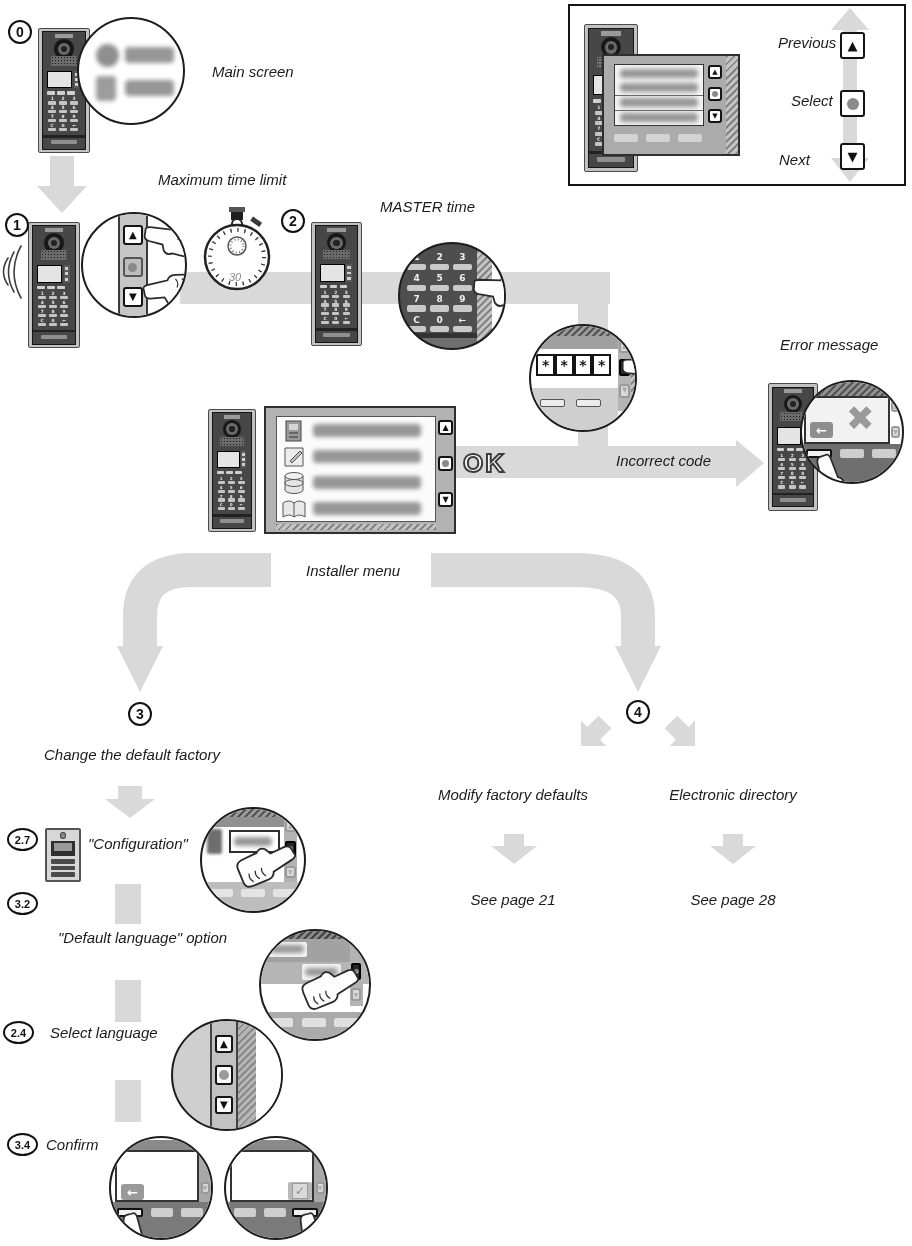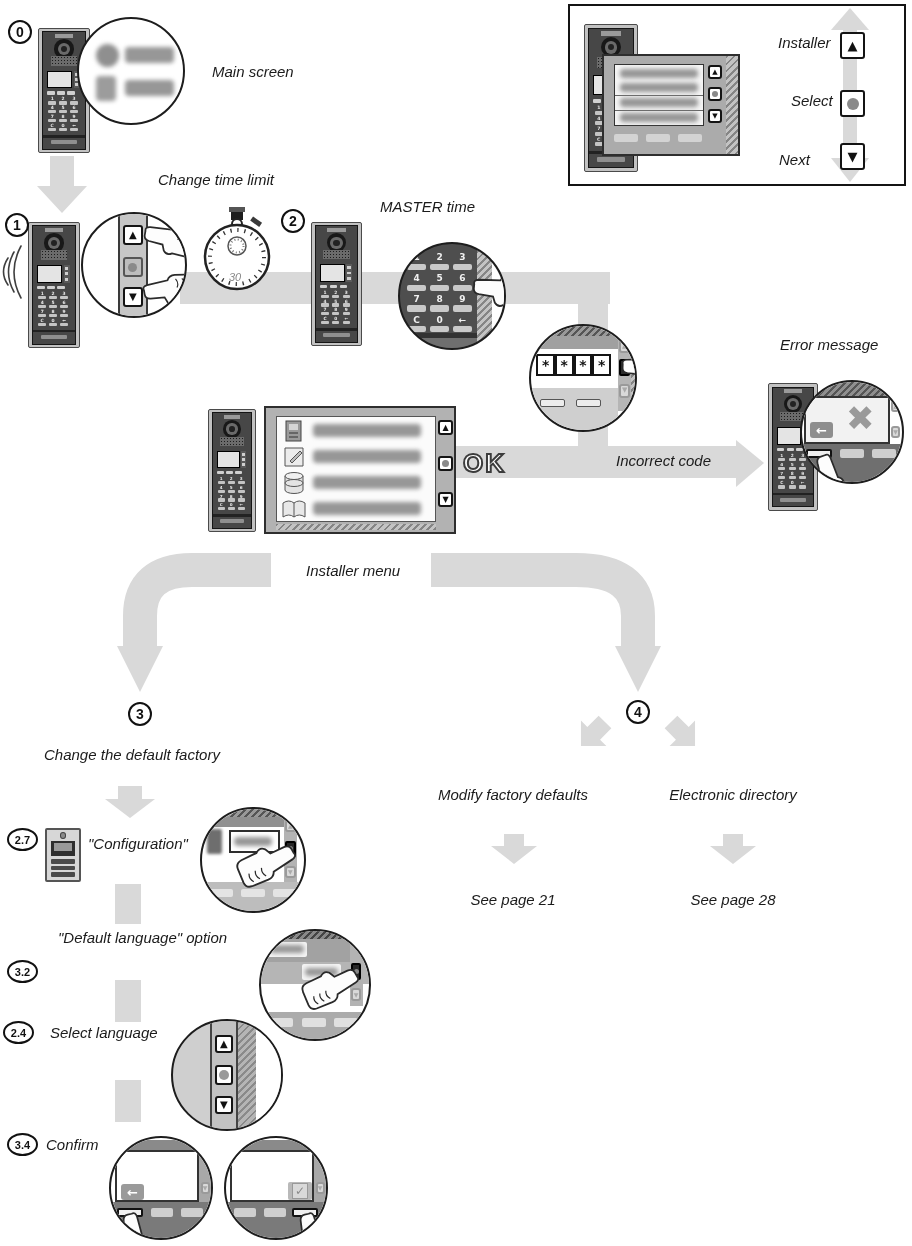--- a/index.html
+++ b/index.html
@@ -138,21 +138,21 @@
 
     <div class="btn" style="left:270px;top:26px;width:25px;height:27px;font-size:13px">
         <span>▲</span>
       </div>
     <div class="btn" style="left:270px;top:84px;width:25px;height:27px">
         <span class="dot" style="width:12px;height:12px"></span>
       </div>
     <div class="btn" style="left:270px;top:137px;width:25px;height:27px;font-size:13px">
         <span>▼</span>
       </div>
-    <div class="lbl" style="left:208px;top:28px">Installer</div>
+    <div class="lbl" style="left:208px;top:28px">Previous</div>
     <div class="lbl" style="left:221px;top:86px">Select</div>
     <div class="lbl" style="left:209px;top:145px">Next</div>
   </div>
 
   <div class="panel" style="left:38px;top:28px;width:52px;height:125px">
       <div style="position: absolute; inset: 2% 6%; background: rgb(71, 71, 71); border: 1px solid rgb(21, 21, 21);">
         <div style="position: absolute; left: 28%; top: 1.5%; width: 44%; height: 3.5%; background: rgb(154, 154, 154);"></div>
         <div style="position: absolute; left: 27%; top: 6%; width: 46%; aspect-ratio: 1 / 1; border-radius: 50%; background: rgb(24, 24, 24);">
           <div style="position: absolute; left: 18%; top: 18%; width: 64%; height: 64%; border-radius: 50%; background: rgb(106, 106, 106);"></div>
           <div style="position: absolute; left: 34%; top: 34%; width: 32%; height: 32%; border-radius: 50%; background: rgb(34, 34, 34);"></div>
@@ -383,21 +383,21 @@
     <div class="abs" style="left:16%;top:24%;width:22%;height:22%;border-radius:50%;background:#8f8f8f;filter:blur(2px)"></div>
     <div class="bbar" style="left:44%;top:27%;width:47%;height:15%"></div>
     <div class="abs" style="left:16%;top:55%;width:20%;height:24%;border-radius:4px;background:#9c9c9c;filter:blur(2px)"></div>
     <div class="bbar" style="left:44%;top:59%;width:47%;height:15%"></div>
   </div>
   <div class="lbl" style="left:212px;top:63px">Main screen</div>
 
   <div class="stepnum" style="left:5px;top:213px">
     <span>1</span>
     </div>
-  <div class="lbl" style="left:158px;top:171px">Change time limit</div>
+  <div class="lbl" style="left:158px;top:171px">Maximum time limit</div>
   <div class="mag" style="left:81px;top:212px;width:106px;height:106px">
     <div class="abs" style="left:34%;top:0;width:30%;height:100%;background:#c6c6c6;border-left:2px solid #3a3a3a;border-right:2px solid #3a3a3a"></div>
     <div class="btn" style="left:39%;top:11%;width:20%;height:19%;font-size:10px">
         <span>▲</span>
       </div>
     <div class="btn" style="left:39%;top:42%;width:20%;height:20%;border-color:#555;background:#bdbdbd">
         <span class="dot" style="width:9px;height:9px"></span>
       </div>
     <div class="btn" style="left:39%;top:72%;width:20%;height:19%;font-size:10px">
         <span>▼</span>
@@ -636,21 +636,21 @@
     <div class="hand" style="left:89%;top:38%;transform:rotate(150deg)">
         <div class="abs" style="left:0;top:-17px;width:62px">
           <svg viewBox="0 0 100 56" style="width:100%;display:block">
             <path d="M3 20 Q1 13 10 12 L46 10 Q50 2 60 3 L88 7 Q98 9 97 19 L94 42 Q93 52 82 52 L55 50 Q46 56 40 48 L36 38 12 36 Q3 35 3 27 Z" fill="#fdfdfd" stroke="#2a2a2a" stroke-width="3"></path>
             <path d="M60 10 q5 8 0 15 M71 11 q5 8 0 15 M82 12 q5 8 0 15" fill="none" stroke="#2a2a2a" stroke-width="2"></path>
           </svg>
         </div>
       </div>
   </div>
 
-  <div class="stepnum oval" style="left:7px;top:960px">
+  <div class="stepnum oval" style="left:7px;top:892px">
     <span>3.2</span>
     </div>
   <div class="lbl" style="left:58px;top:929px">"Default language" option</div>
   <div class="mag" style="left:259px;top:929px;width:112px;height:112px">
     <div class="hatch" style="left:0;top:0;width:100%;height:7%;background:repeating-linear-gradient(135deg,#444 0 2px,#888 2px 5px)"></div>
     <div class="abs" style="left:0;top:7%;width:100%;height:22%;background:#a2a2a2">
       <div class="abs" style="left:5%;top:14%;width:38%;height:62%;background:#f4f4f4;border-radius:2px">
         <div class="bbar" style="left:8%;top:22%;width:84%;height:56%"></div>
       </div>
     </div>

